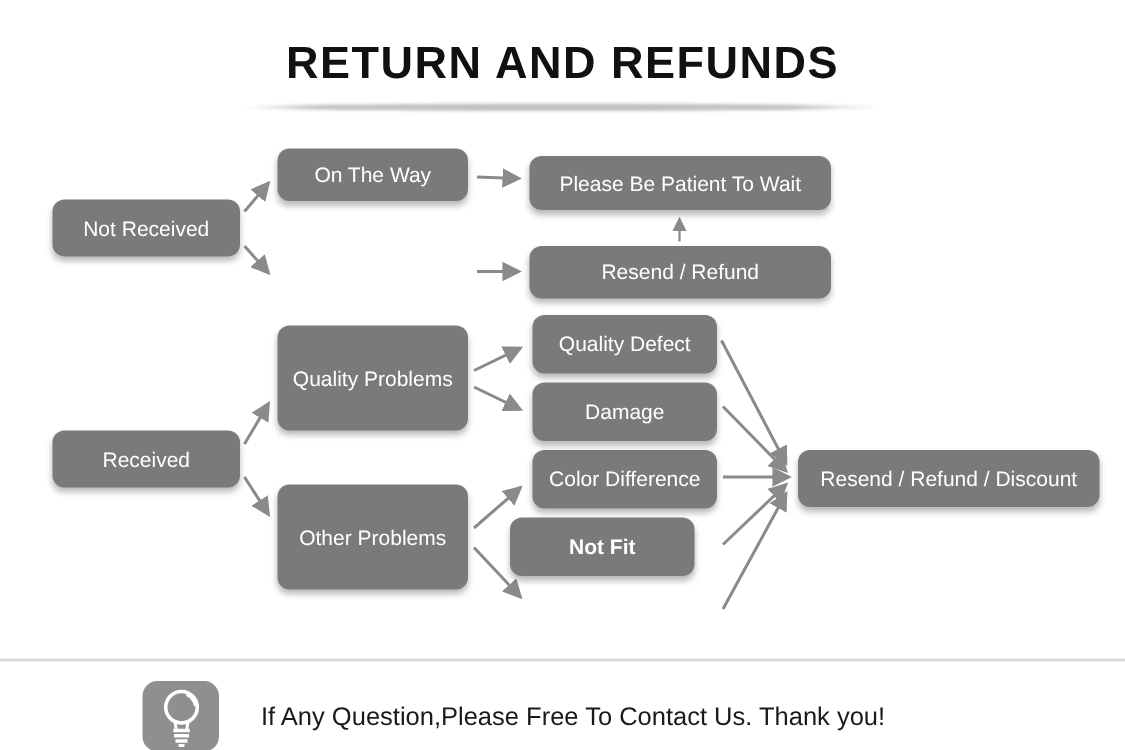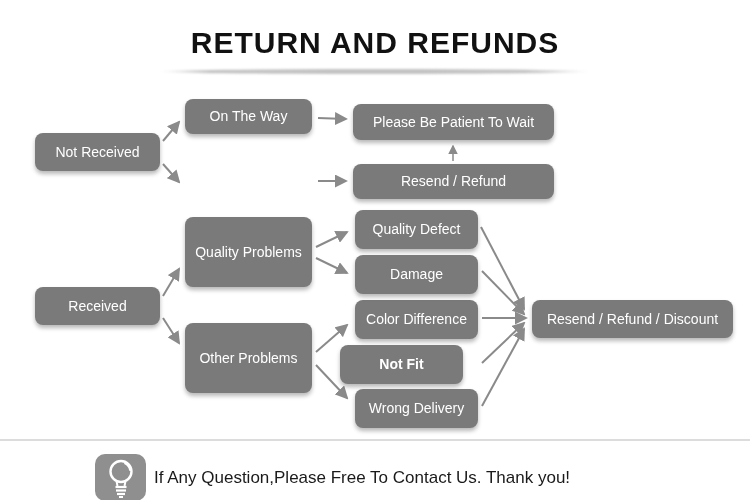--- a/index.html
+++ b/index.html
@@ -39,21 +39,21 @@
   .pos-color-difference{left:355px;top:288px;width:123px;height:39px;}
   .pos-not-fit{left:340px;top:333px;width:123px;height:39px;font-weight:bold;}
   .pos-wrong-delivery{left:355px;top:377px;width:123px;height:39px;}
   .pos-resend-refund-discount{left:532px;top:288px;width:201px;height:38px;}
 
   .footer-divider{
     position:absolute;left:0;top:427px;width:750px;height:2px;
     background:var(--divider-color,#dcdcdc);
   }
   .footer{
-    position:absolute;left:95px;top:442px;display:flex;align-items:center;gap:8px;
+    position:absolute;left:95px;top:442px;display:flex;align-items:center;gap:28px;
   }
   .bulb-badge{
     width:51px;height:47px;border-radius:10px;background:var(--icon-bg,#8f8f8f);
     display:flex;align-items:center;justify-content:center;flex:0 0 auto;
   }
   .footer-text{
     font-size:17px;color:#1a1a1a;white-space:nowrap;
   }
 </style>
 </head>
@@ -94,21 +94,20 @@
   <div class="node pos-on-the-way">On The Way</div>
   <div class="node pos-be-patient">Please Be Patient To Wait</div>
   <div class="node pos-resend-refund">Resend / Refund</div>
   <div class="node pos-received">Received</div>
   <div class="node pos-quality-problems">Quality Problems</div>
   <div class="node pos-other-problems">Other Problems</div>
   <div class="node pos-quality-defect">Quality Defect</div>
   <div class="node pos-color-difference">Color Difference</div>
   <div class="node pos-damage">Damage</div>
   <div class="node pos-not-fit">Not Fit</div>
-  <div class="node pos-wrong-delivery">Wrong Delivery</div>
   <div class="node pos-resend-refund-discount">Resend / Refund / Discount</div>
 
   <div class="footer-divider"></div>
 
   <div class="footer">
     <div class="bulb-badge">
       <svg width="36" height="40" viewBox="0 0 36 40" xmlns="http://www.w3.org/2000/svg" fill="none" stroke="#ffffff">
         <circle cx="18" cy="13.5" r="10.5" stroke-width="2.4"></circle>
         <path d="M22,5.5 a9.5,9.5 0 0 1 5,6.5" stroke-width="1.8" stroke-linecap="round"></path>
         <path d="M13.5,23 L14.5,28 M22.5,23 L21.5,28" stroke-width="2"></path>

